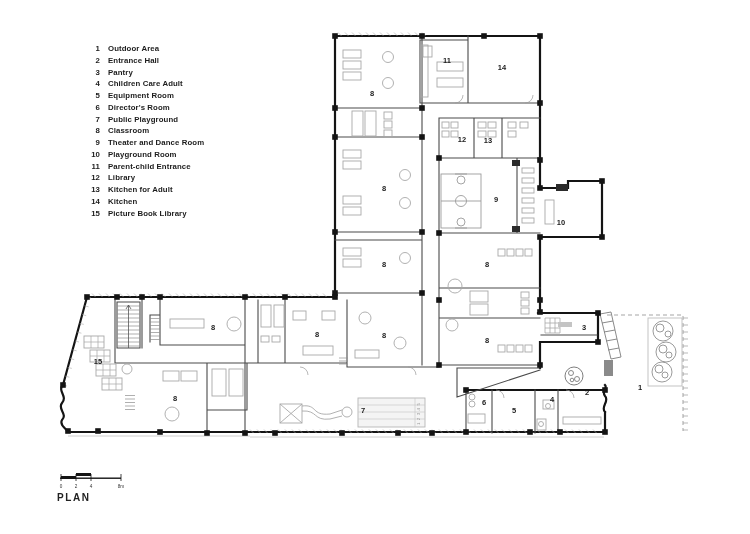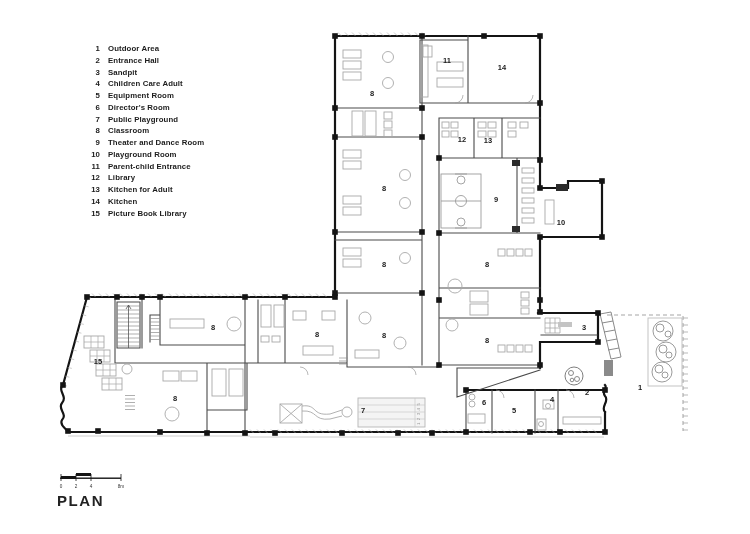--- a/index.html
+++ b/index.html
@@ -5,41 +5,41 @@
   html,body{margin:0;padding:0;background:#fff;}
   .page{
     position:relative;width:750px;height:534px;background:#ffffff;overflow:hidden;
     font-family:"Liberation Sans",sans-serif;color:#1c1c1c;
   }
   .legend{position:absolute;left:86px;top:43px;}
   .legend-row{display:flex;line-height:11.75px;font-size:7.8px;font-weight:700;letter-spacing:.1px;}
   .legend-row .num{width:14px;text-align:right;margin-right:8px;}
   .plan-svg{position:absolute;left:0;top:0;}
   .plan-title{
-    position:absolute;left:57px;top:492px;font-size:15px;font-weight:700;
+    position:absolute;left:57px;top:492px;font-size:10px;font-weight:700;
     letter-spacing:1.6px;color:#222;
   }
 </style>
 </head>
 <body>
 
 <div class="page">
 
   <div class="legend">
       <div class="legend-row">
         <span class="num">1</span>
         <span class="label">Outdoor Area</span>
       </div>
       <div class="legend-row">
         <span class="num">2</span>
         <span class="label">Entrance Hall</span>
       </div>
       <div class="legend-row">
         <span class="num">3</span>
-        <span class="label">Sandpit</span>
+        <span class="label">Pantry</span>
       </div>
       <div class="legend-row">
         <span class="num">4</span>
         <span class="label">Children Care Adult</span>
       </div>
       <div class="legend-row">
         <span class="num">5</span>
         <span class="label">Equipment Room</span>
       </div>
       <div class="legend-row">

